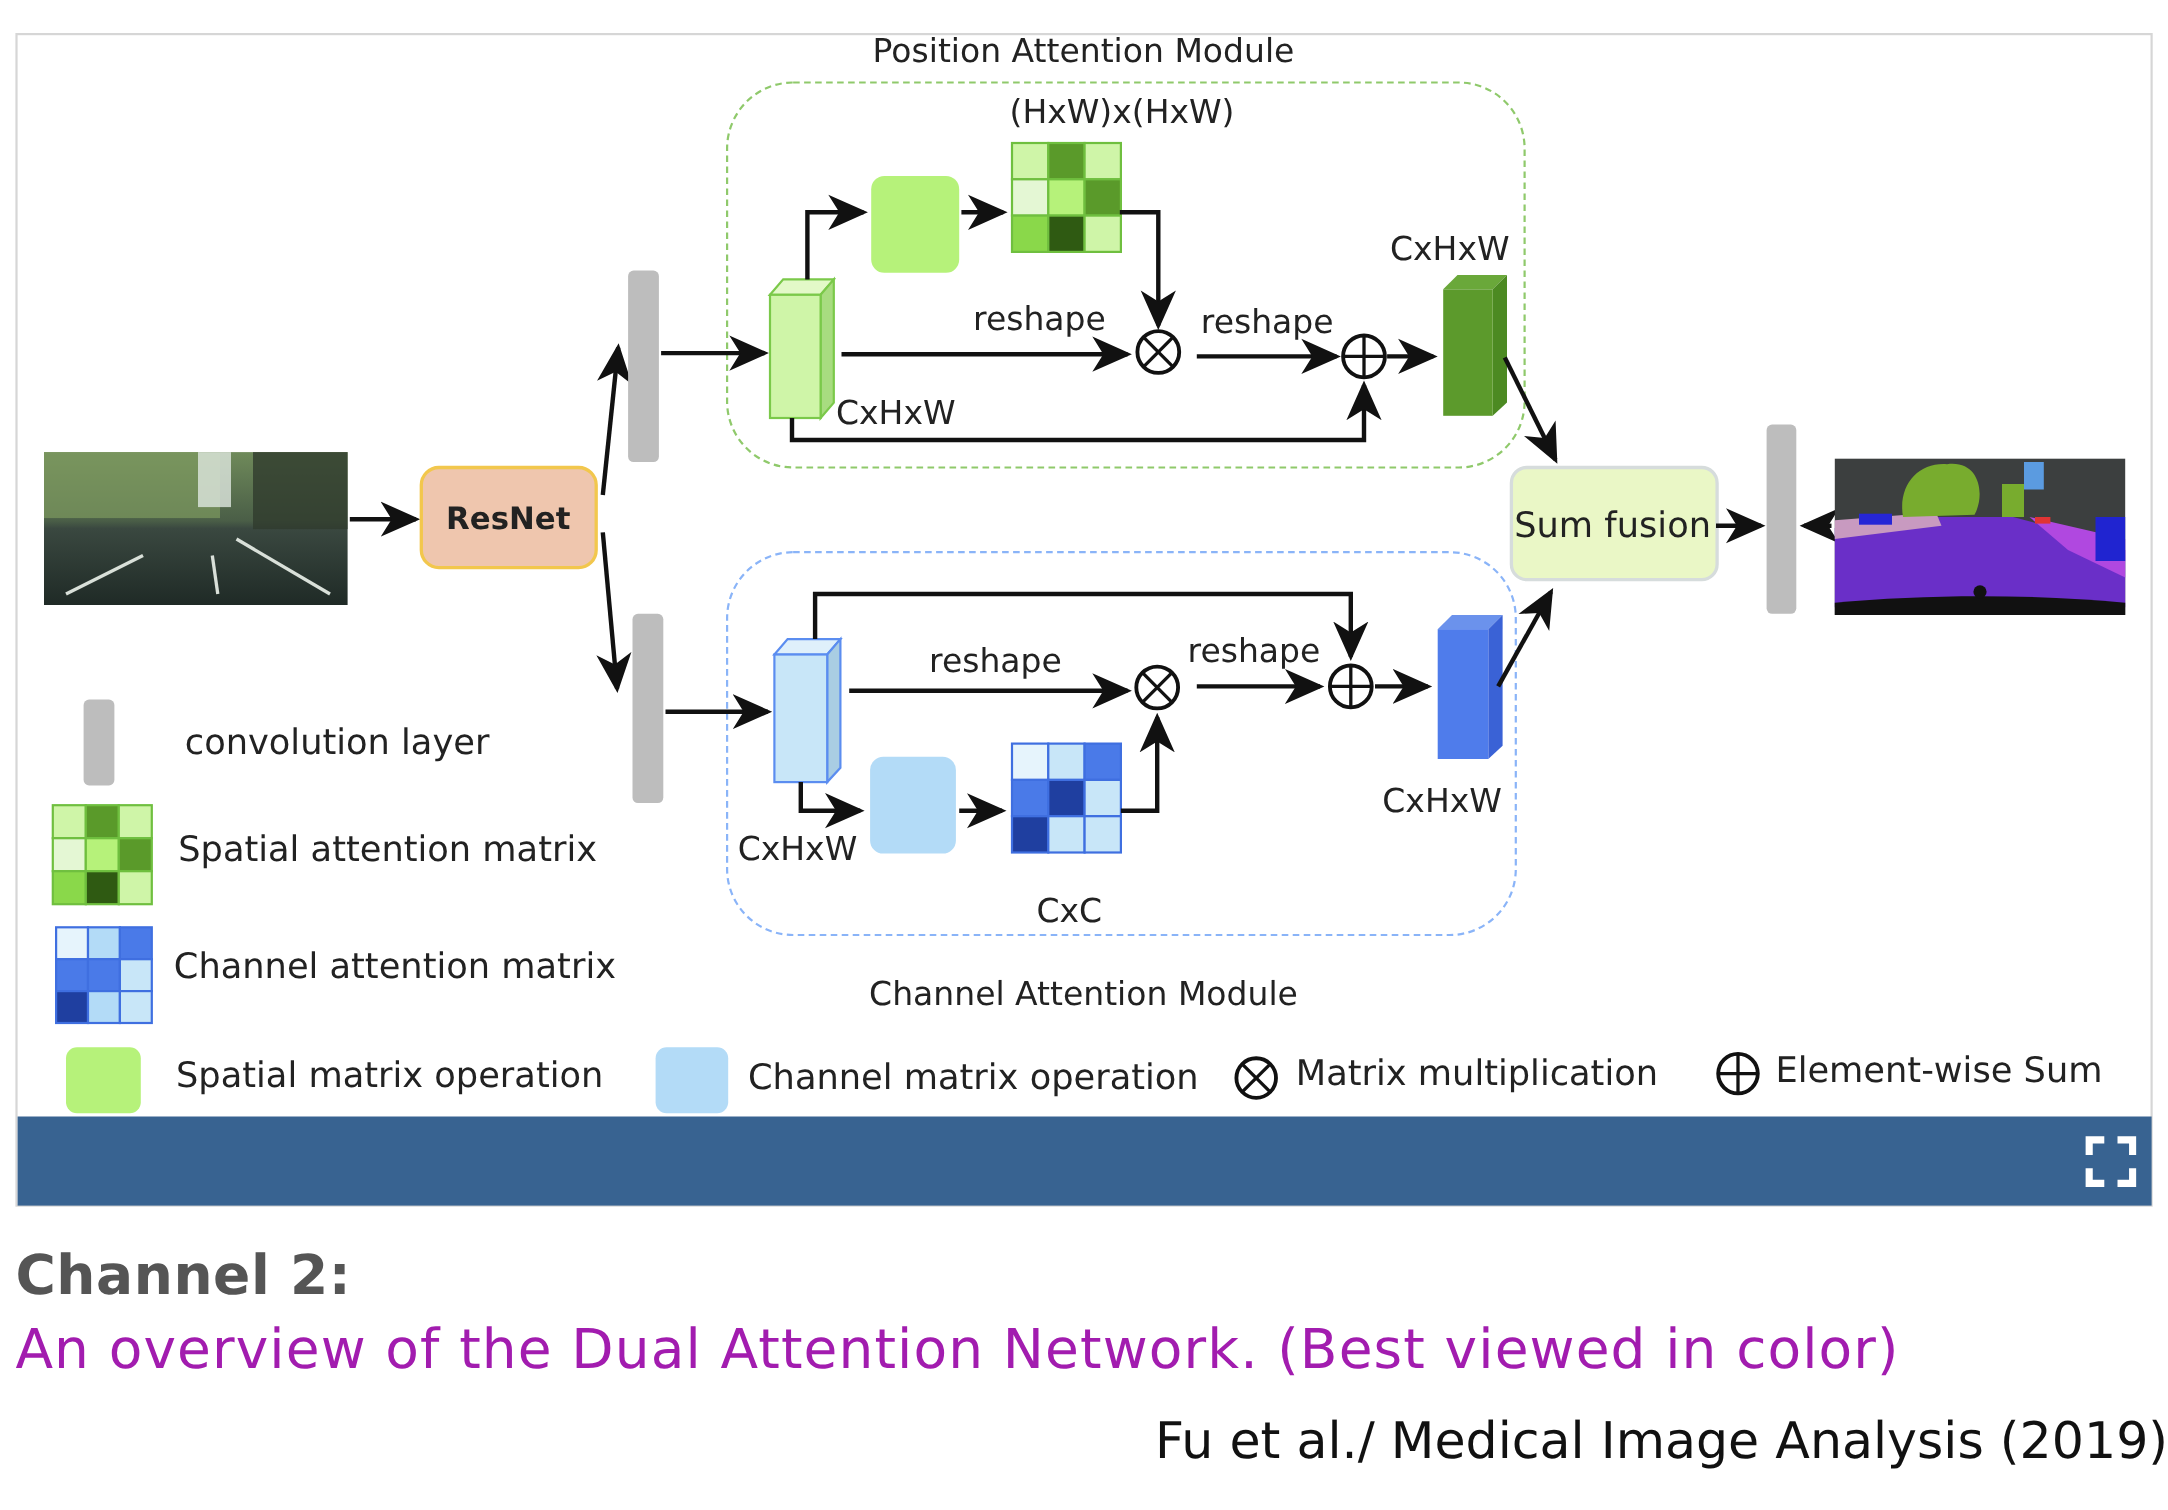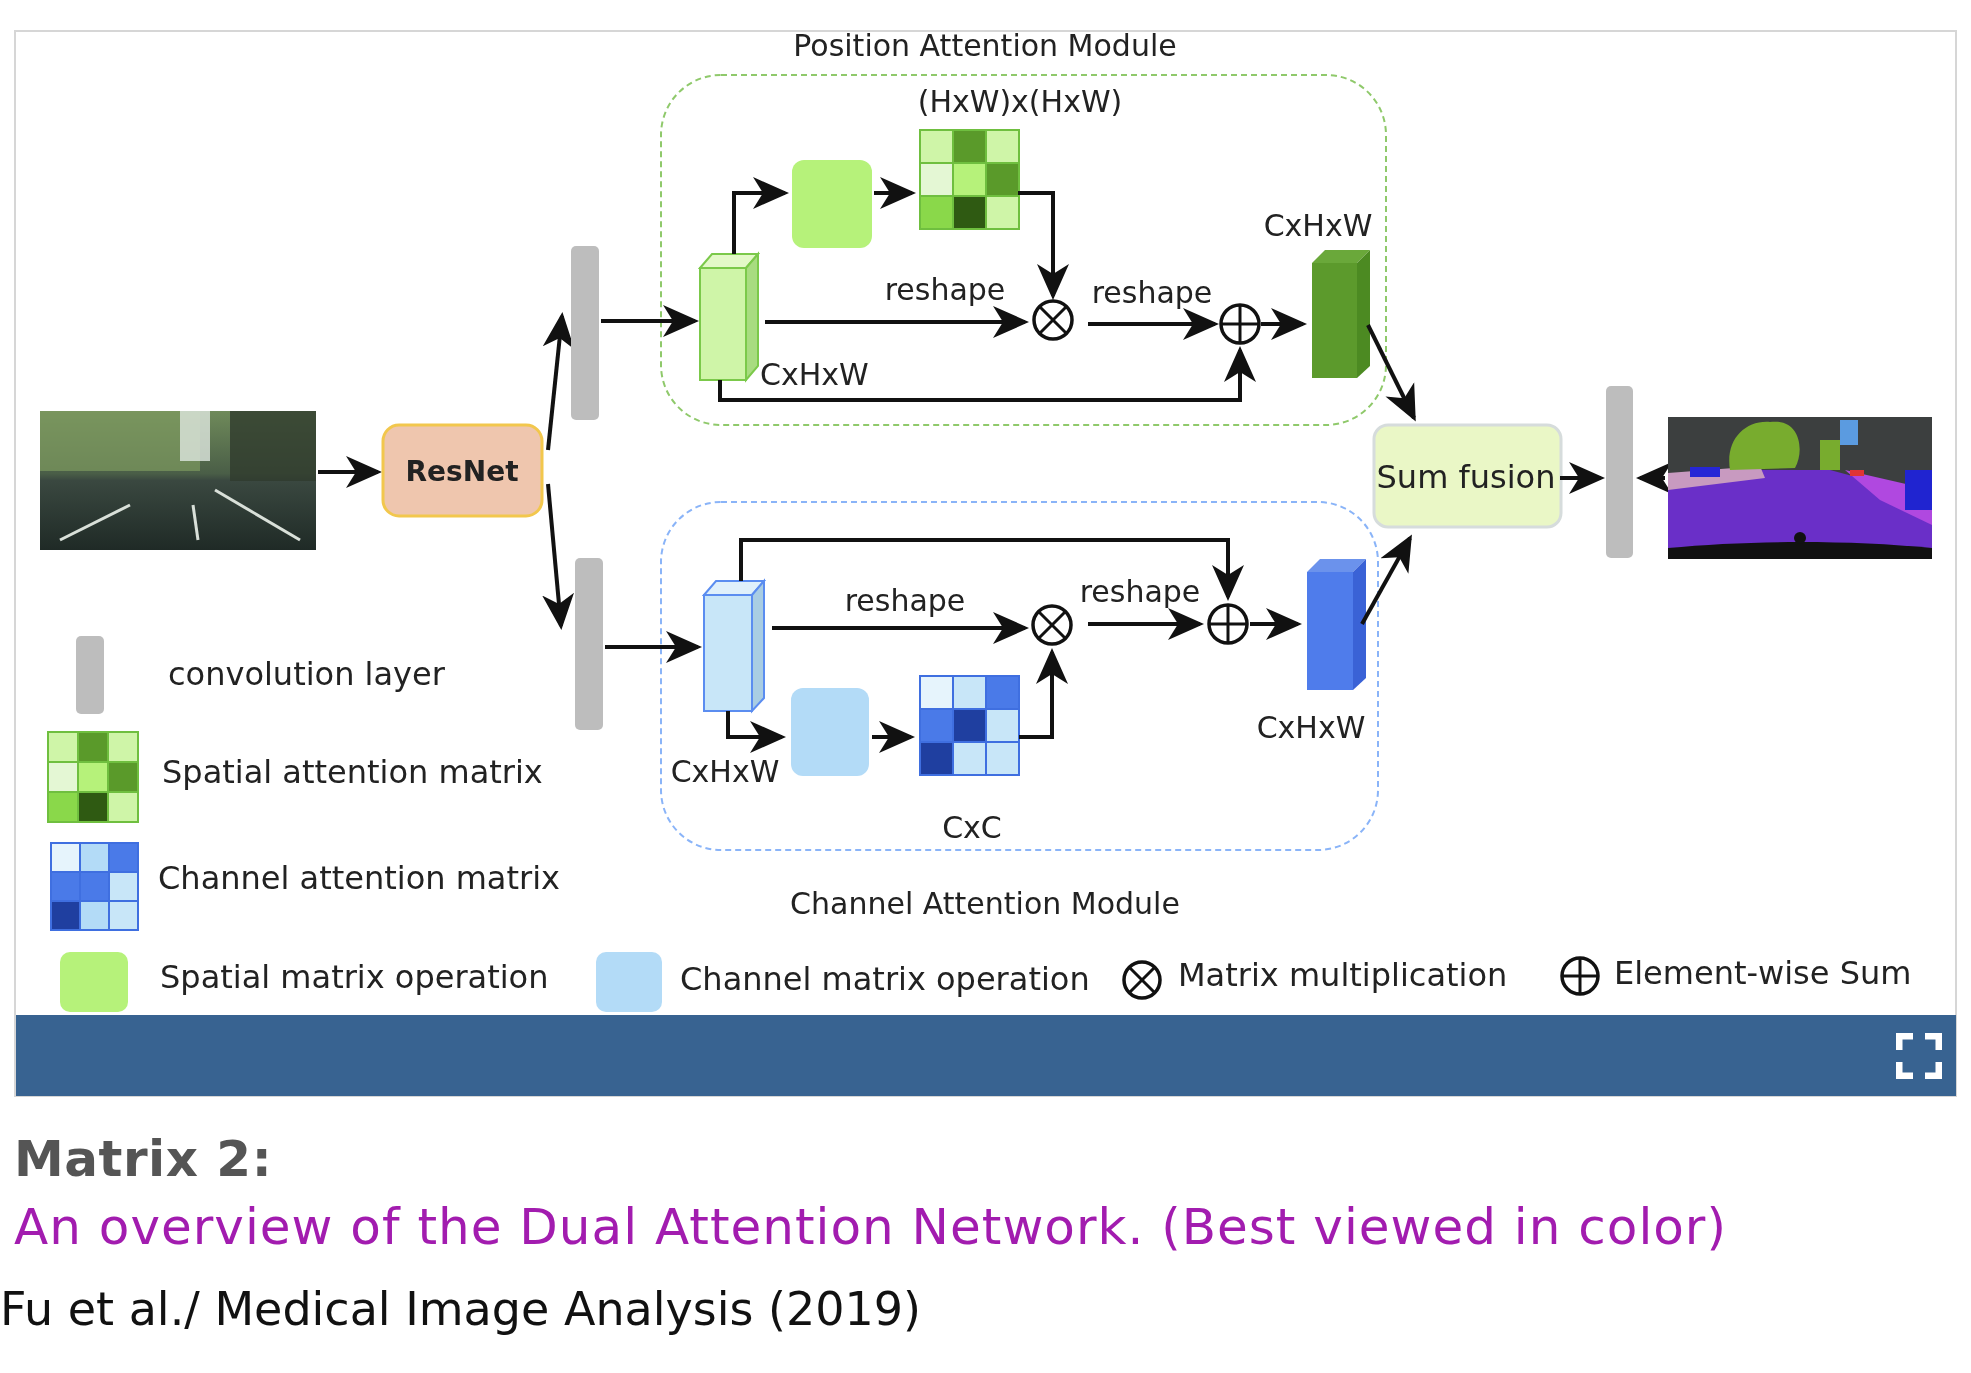--- a/index.html
+++ b/index.html
@@ -8,21 +8,21 @@
   #figure-frame { position: absolute; left: 14px; top: 30px; width: 1943px; height: 1067px;
                   border: 2px solid #d6d6d6; box-sizing: border-box; background: #ffffff; }
   #diagram { position: absolute; left: 0; top: 0; }
   #toolbar { position: absolute; left: 16px; top: 1015px; width: 1940px; height: 81px;
              background: #386391; }
   #expand-btn { position: absolute; right: 14px; top: 18px; width: 46px; height: 46px; cursor: pointer; }
   .caption-title { position: absolute; left: 14px; top: 1130px; font-size: 50px; font-weight: bold;
                    color: #555555; font-family: "DejaVu Sans", sans-serif; letter-spacing: 0.5px; }
   .caption-text { position: absolute; left: 14px; top: 1198px; font-size: 50px; color: #a21caf;
                   font-family: "DejaVu Sans", sans-serif; letter-spacing: 1px; }
-  .citation { position: absolute; left: 0; width: 1971px; top: 1282px; text-align: left;
+  .citation { position: absolute; left: 0; width: 1971px; top: 1282px; text-align: right;
               font-size: 46px; color: #111111; font-family: "DejaVu Sans", sans-serif; }
   svg text { font-family: "DejaVu Sans", sans-serif; fill: #222; }
 </style>
 </head>
 <body>
 
 <div id="figure-frame"></div>
 
 <svg id="diagram" width="1971" height="1015" viewBox="0 0 1971 1015" xmlns="http://www.w3.org/2000/svg">
   <defs>
@@ -255,15 +255,15 @@
   <div id="expand-btn">
     <svg width="46" height="46" viewBox="0 0 46 46">
       <path d="M3,17 L3,3 L17,3" fill="none" stroke="#ffffff" stroke-width="7"></path>
       <path d="M29,3 L43,3 L43,17" fill="none" stroke="#ffffff" stroke-width="7"></path>
       <path d="M3,29 L3,43 L17,43" fill="none" stroke="#ffffff" stroke-width="7"></path>
       <path d="M29,43 L43,43 L43,29" fill="none" stroke="#ffffff" stroke-width="7"></path>
     </svg>
   </div>
 </div>
 
-<div class="caption-title">Matrix 2:</div>
+<div class="caption-title">Channel 2:</div>
 <div class="caption-text">An overview of the Dual Attention Network. (Best viewed in color)</div>
 <div class="citation">Fu et al./ Medical Image Analysis (2019)</div>
 
 </body></html>

